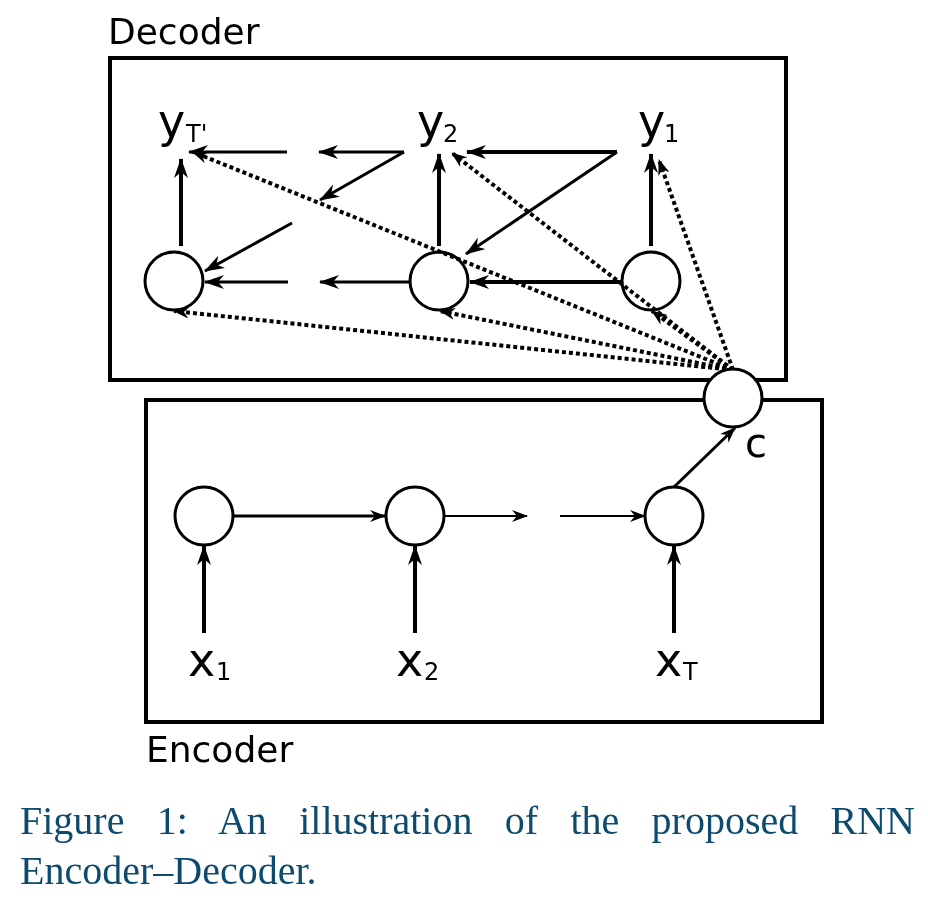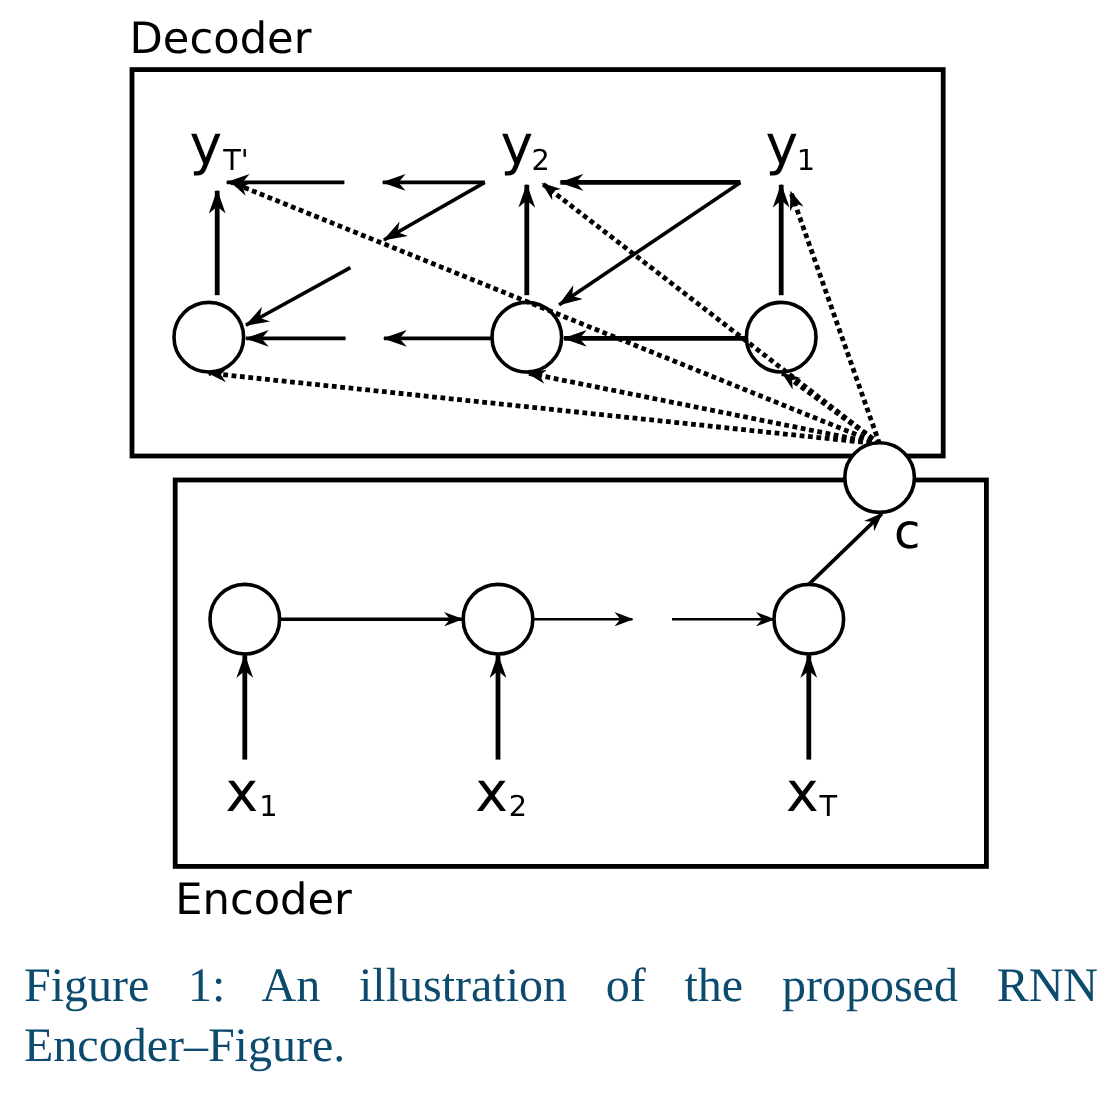--- a/index.html
+++ b/index.html
@@ -102,14 +102,14 @@
     <text class="sub" x="424" y="680" font-size="24">2</text>
   </g>
   <g>
     <text class="lbl" x="655" y="676" font-size="46">x</text>
     <text class="sub" x="683" y="680" font-size="24">T</text>
   </g>
 </svg>
 
 <div class="caption">
   <span class="caption-line1">Figure 1:  An illustration of the proposed RNN</span>
-  <span class="caption-line2">Encoder–Figure.</span>
+  <span class="caption-line2">Encoder–Decoder.</span>
 </div>
 
 </body></html>

